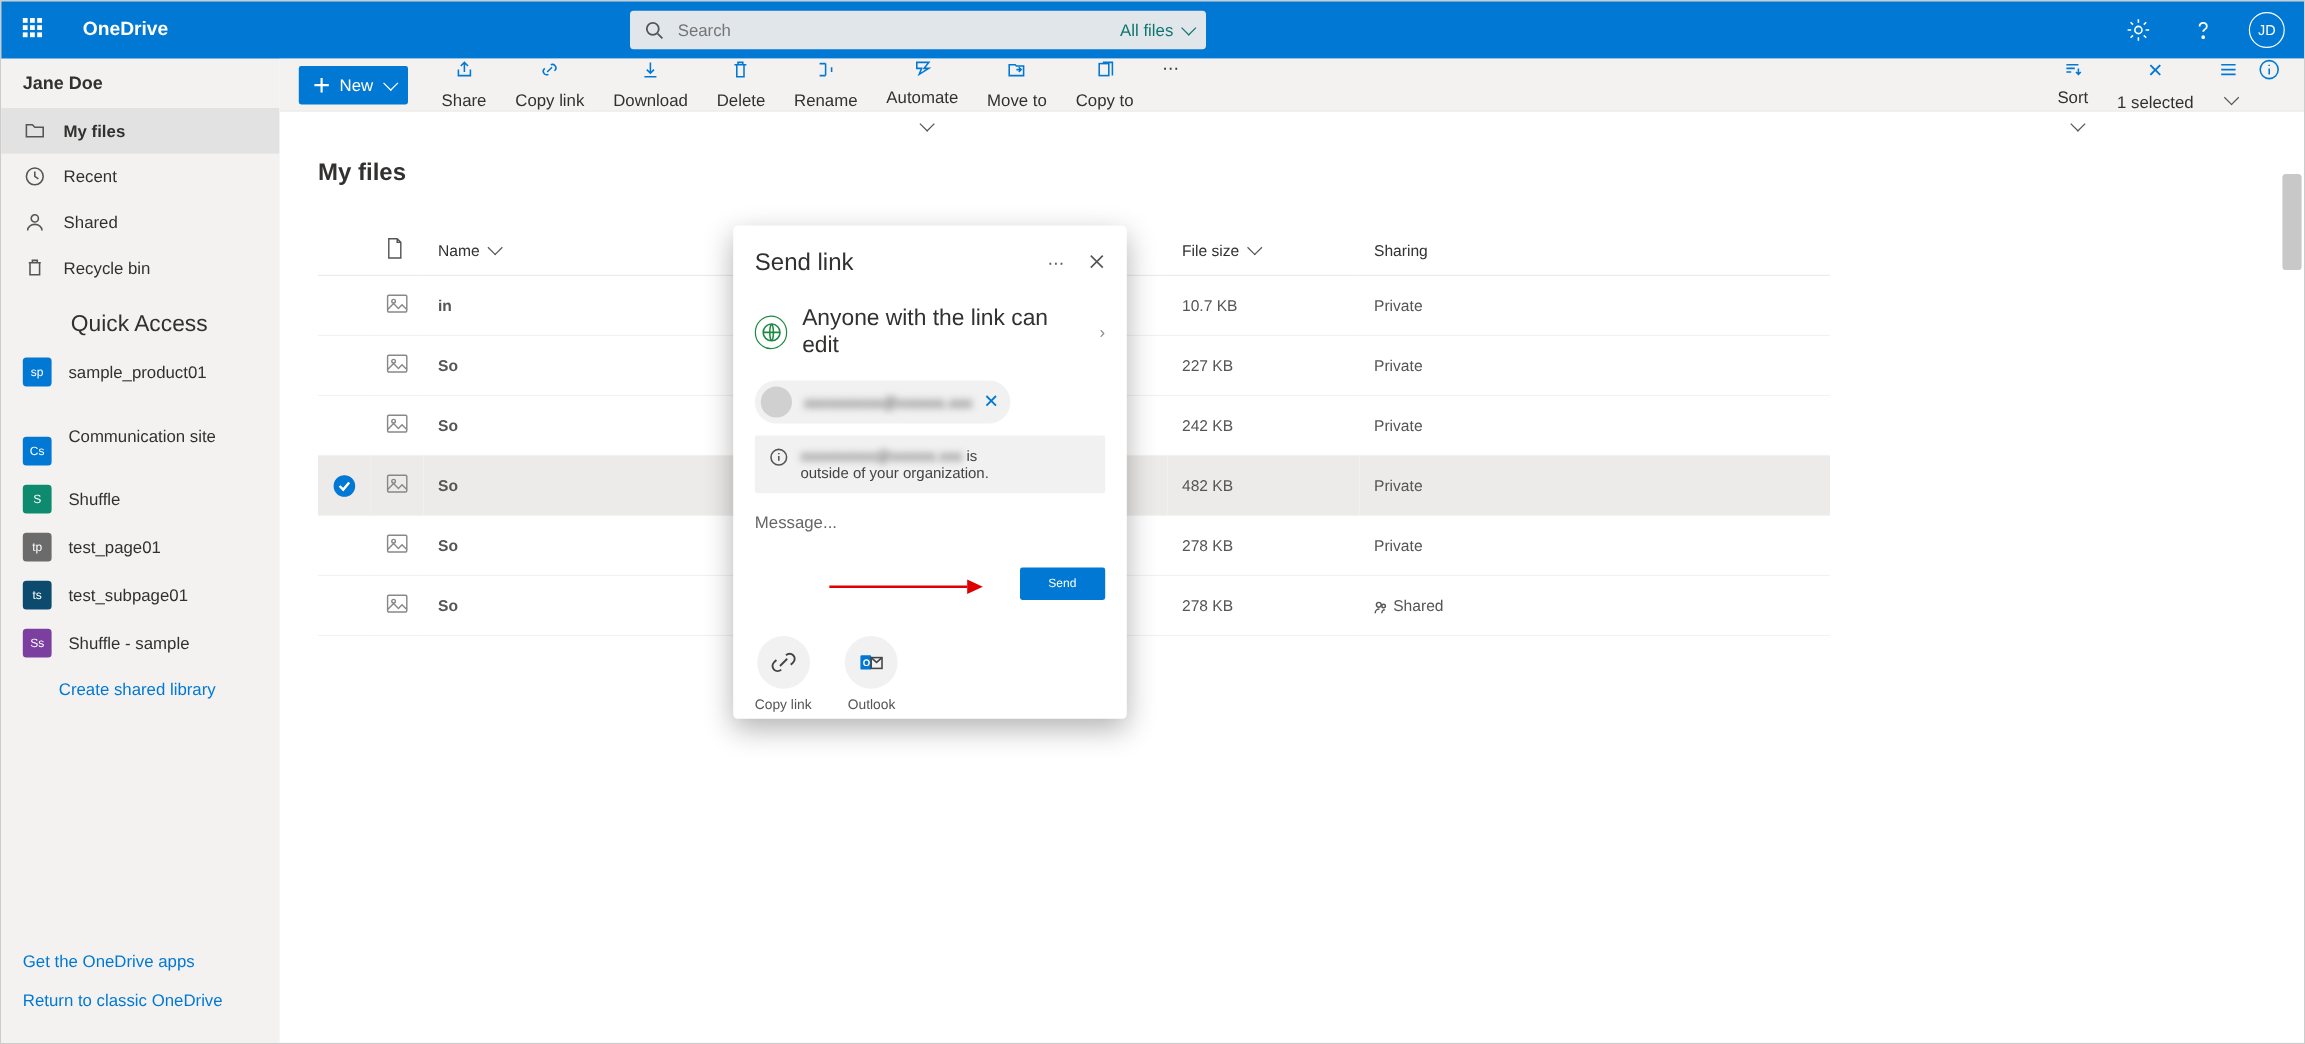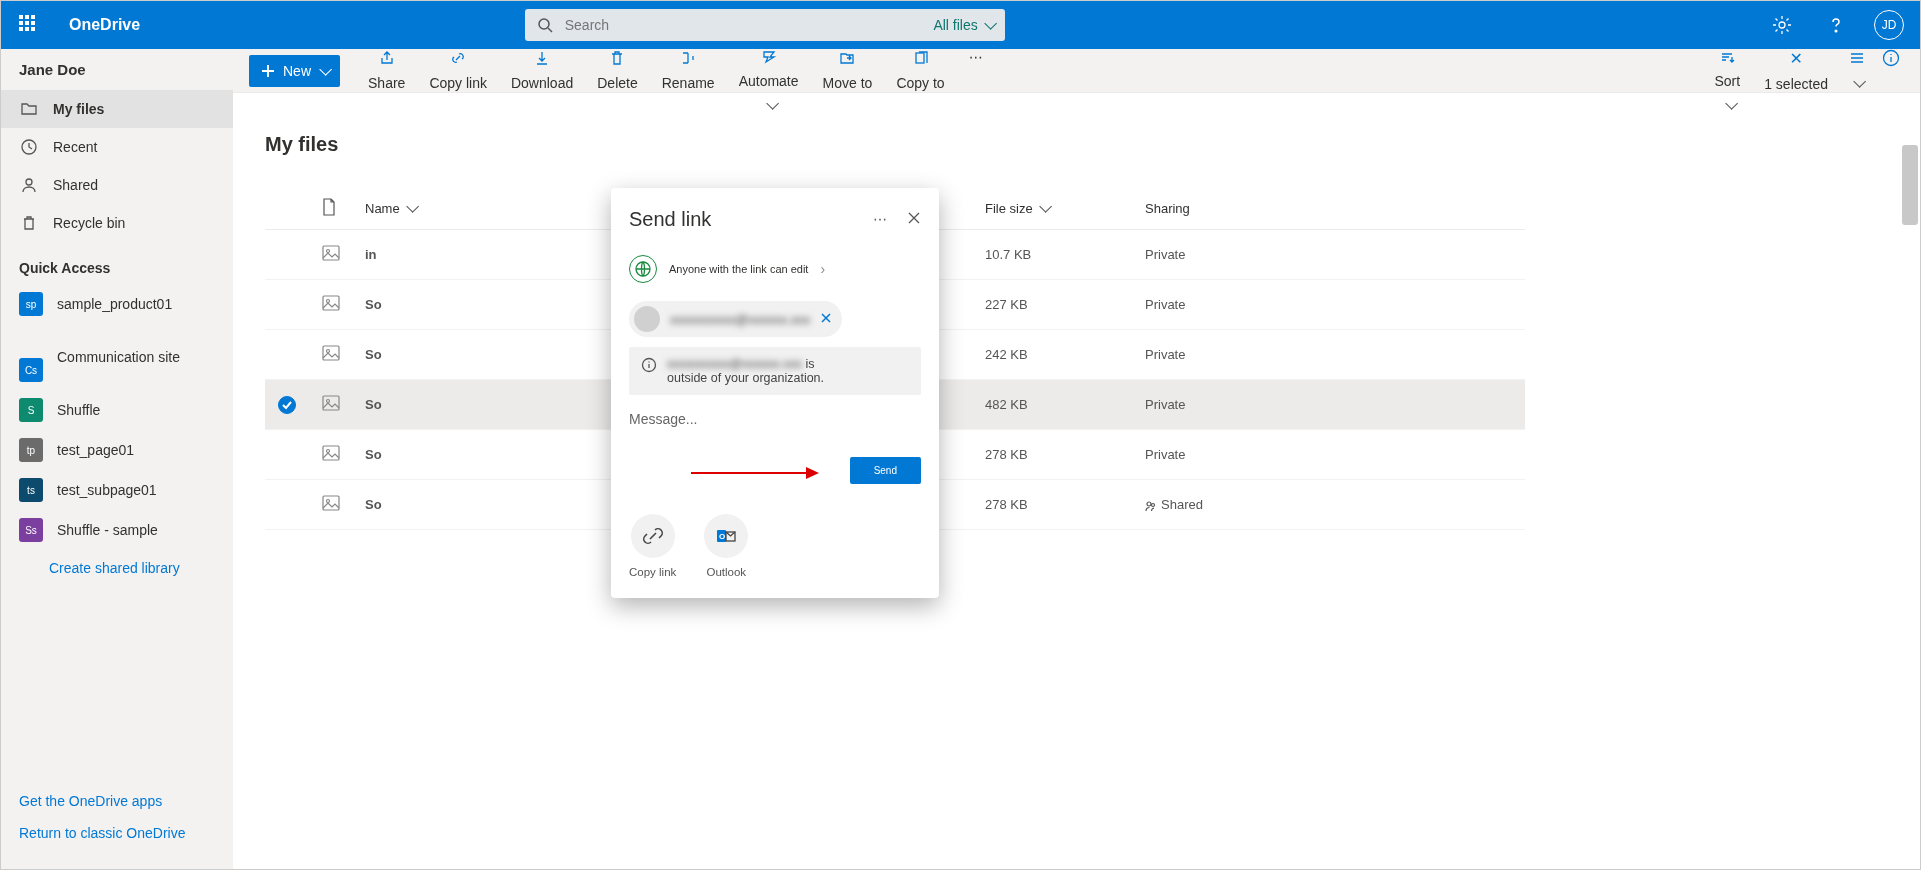--- a/index.html
+++ b/index.html
@@ -18,21 +18,21 @@
   .hdr-iconbtn { width:32px; height:32px; display:flex; align-items:center; justify-content:center; cursor:pointer; color:#fff;}
   .avatar { width:30px; height:30px; border-radius:50%; border:1px solid #fff; display:flex; align-items:center; justify-content:center; font-size:12px; color:#fff;}
   
   
   .main { display:flex; height: calc(100% - 48px); background:#f3f2f1;}
   .sidebar { width: 232px; background:#f3f2f1; display:flex; flex-direction:column; padding-top:0;}
   .sb-user { font-weight:700; font-size:15px; padding: 12px 18px;}
   .sb-item { display:flex; align-items:center; gap:14px; padding: 9px 18px; cursor:pointer; color:#323130;}
   .sb-item.active { background:#e2e2e2; font-weight:600;}
   .sb-item .icn { width:20px; height:20px; display:flex; align-items:center; justify-content:center; color:#555;}
-  .sb-section { font-weight:700; font-size:14px; padding: 18px 18px 8px;}
+  .sb-section { font-weight:400; font-size:19px; padding: 18px 18px 8px; margin-left: 40px;}
   .qa-item { display:flex; align-items:center; gap:14px; padding: 8px 18px; cursor:pointer;}
   .qa-icon { width:24px; height:24px; border-radius:3px; display:flex; align-items:center; justify-content:center; font-size:10px; color:#fff;}
   .sb-link { color:#0078d4; padding: 10px 18px 10px 48px; cursor:pointer;}
   .sb-footer { margin-top:auto; padding: 12px 18px 20px; }
   .sb-footer div { color:#0078d4; padding:8px 0; cursor:pointer;}
   
   .content { flex:1; background:#fff; display:flex; flex-direction:column; position:relative;}
   .cmdbar { height:44px; display:flex; align-items:center; padding: 0 0px; border-bottom:1px solid #edebe9; background:#f3f2f1;}
   .newbtn { background:#0078d4; color:#fff; height:32px; border:none; border-radius:2px; padding: 0 12px; display:flex; align-items:center; gap:8px; font-size:14px; cursor:pointer; margin: 0 16px;}
   .cmd { display:flex; align-items:center; gap:8px; padding: 0 12px; height:44px; cursor:pointer; color:#323130;flex-direction:column;}
@@ -51,28 +51,28 @@
   .sel-cell { width:44px; text-align:center;}
   .sel-circle { width:18px; height:18px; border-radius:50%; border:1px solid transparent; display:inline-flex; align-items:center; justify-content:center;}
   .sel-circle svg { display:none;}
   tr.selected .sel-circle svg{ display:block;}
   .ft-icon-cell{ width:40px;}
   .ft-icon { width:20px; height:20px;}
   .name-cell { font-weight:700; color:#323130;}
   tr.selected .name-cell { font-weight:700;}
   
   
-  .dialog { position:absolute; left:378px; top:95px; width:328px; background:#fff; border-radius:4px; box-shadow: 0 8px 24px rgba(0,0,0,0.3); z-index:50; padding: 20px 0 20px;}
+  .dialog { position:absolute; left:378px; top:95px; width:328px; background:#fff; border-radius:4px; box-shadow: 0 8px 24px rgba(0,0,0,0.3); z-index:50; padding: 20px 0 5px;}
   .dlg-head { display:flex; align-items:center; justify-content:space-between; padding: 0 18px;}
   .dlg-title { font-size:20px; font-weight:400;}
   .dlg-headicons { display:flex; gap:18px;}
   .dlg-icnbtn { cursor:pointer; color:#555;}
   .dlg-permission { display:flex; align-items:center; gap:12px; padding: 24px 18px 10px; cursor:pointer;}
   .perm-icon { width:28px; height:28px; border-radius:50%; border:1.5px solid #1a8a3f; display:flex; align-items:center; justify-content:center; color:#1a8a3f;}
-  .dlg-permission .txt{ font-size:11px;}
+  .dlg-permission .txt{ font-size:19px;}
   .dlg-permission .chev{ color:#888;}
   .recipient-pill { margin: 8px 18px 0; background:#f1f1f1; border-radius:18px; display:inline-flex; align-items:center; gap:10px; padding: 5px 10px 5px 5px;}
   .recipient-pill .rp-avatar{ width:26px; height:26px; border-radius:50%; background:#d0d0d0;}
   .recipient-pill .rp-name{ filter: blur(3px); color:#444; font-size:13px;}
   .recipient-pill .rp-x{ cursor:pointer; color:#0078d4;}
   .add-another { margin: 12px 18px 0; border-bottom: 1.5px solid #0078d4; display:flex; align-items:center; padding: 4px 2px 6px; gap:8px;}
   .add-another input { flex:1; border:none; outline:none; font-size:14px; color:#666;}
   .aa-icons { display:flex; gap:10px; color:#555;}
   .aa-icons span{cursor:pointer;}
   .info-box { margin: 10px 18px 0; background:#f1f1f1; padding: 10px 12px; border-radius:2px; display:flex; gap:10px; font-size:12.5px; color:#444; align-items: flex-start;}

